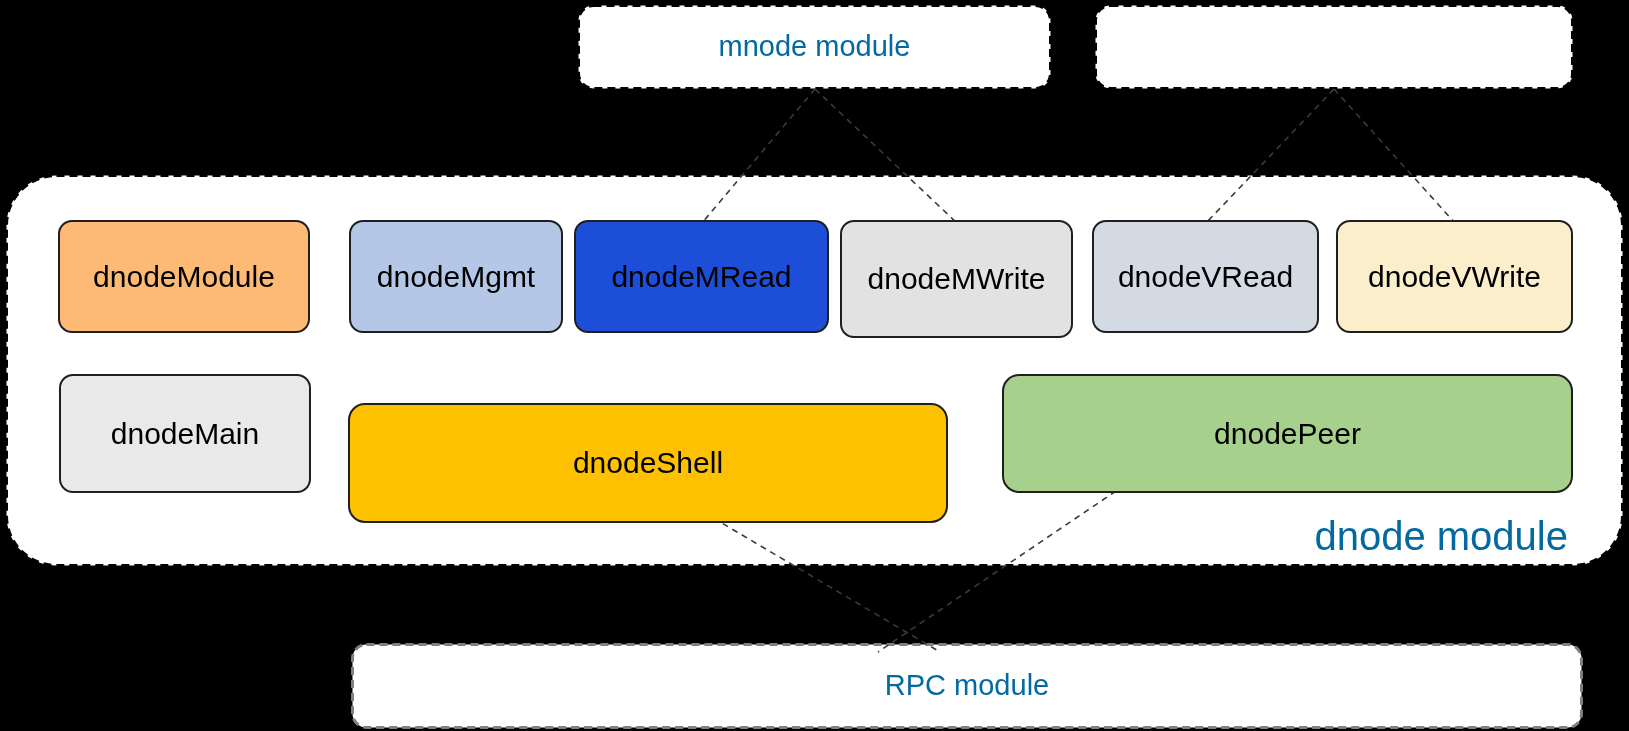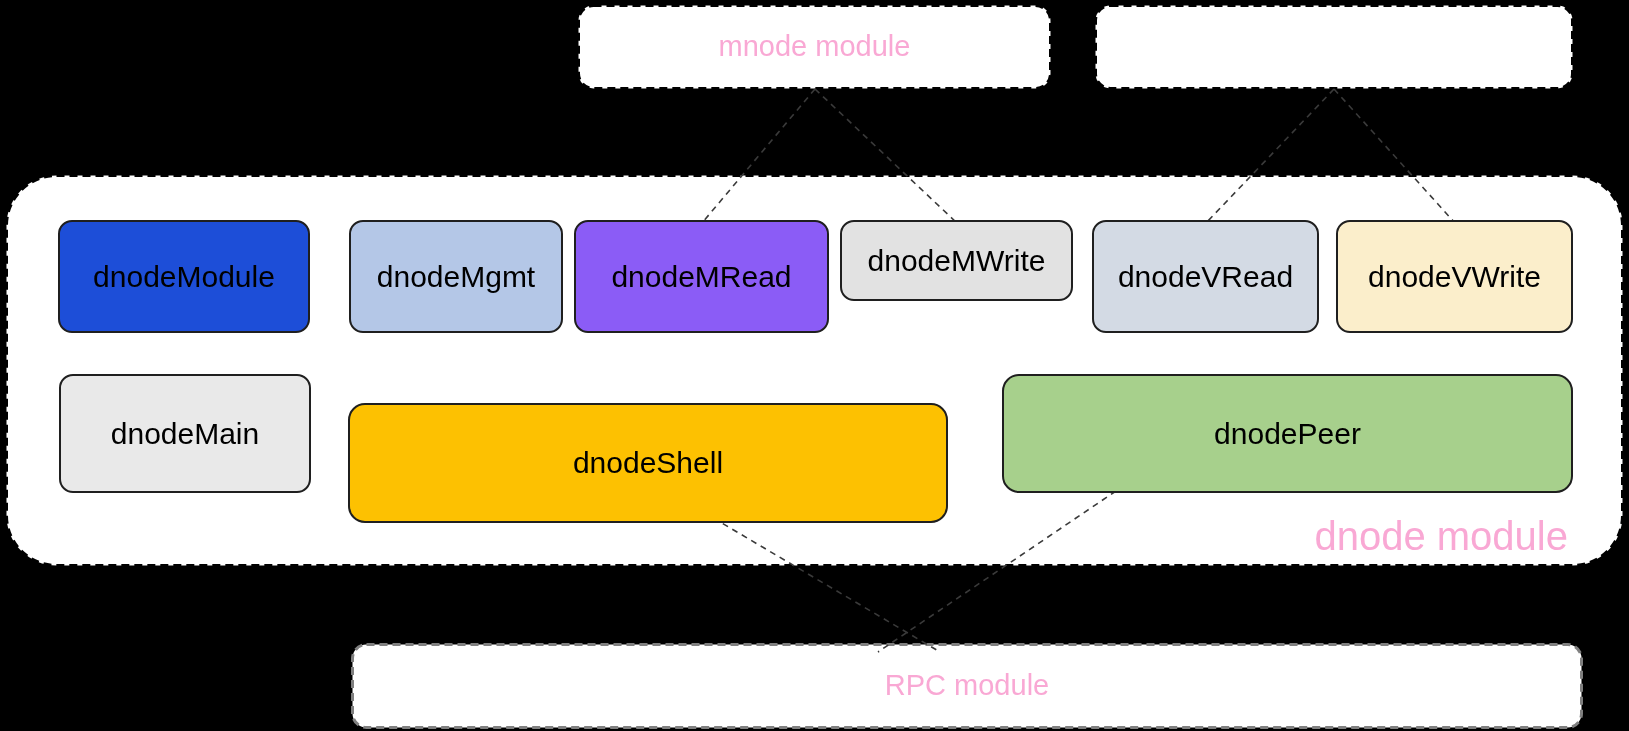--- a/index.html
+++ b/index.html
@@ -30,28 +30,28 @@
     color: #000;
     white-space: nowrap;
   }
   .module-label {
     position: absolute;
     z-index: 2;
     display: flex;
     align-items: center;
     justify-content: center;
     font-size: 29px;
-    color: #f9a8d4;
+    color: #0369a1;
     white-space: nowrap;
   }
   
   .b-module  { left: 58px;   top: 220px; width: 252px; height: 113px; }
   .b-mgmt    { left: 349px;  top: 220px; width: 214px; height: 113px; }
   .b-mread   { left: 574px;  top: 220px; width: 255px; height: 113px; }
-  .b-mwrite  { left: 840px;  top: 220px; width: 233px; height: 81px; }
+  .b-mwrite  { left: 840px;  top: 220px; width: 233px; height: 118px; }
   .b-vread   { left: 1092px; top: 220px; width: 227px; height: 113px; }
   .b-vwrite  { left: 1336px; top: 220px; width: 237px; height: 113px; }
   
   .b-main    { left: 59px;   top: 374px; width: 252px; height: 119px; }
   .b-shell   { left: 348px;  top: 371px; width: 600px; height: 120px; border-radius: 17px; }
   .b-peer    { left: 990px;  top: 374px; width: 571px; height: 119px; border-radius: 17px; margin-left: 12px; }
   
   .l-mnode { left: 578px;  top: 4px;   width: 473px;  height: 85px; }
   .l-vnode { left: 1095px; top: 4px;   width: 478px;  height: 85px; }
   .l-rpc   { left: 352px;  top: 643px; width: 1230px; height: 85px; }
@@ -79,23 +79,23 @@
     <g stroke="#3a3a3a" stroke-width="1.6" stroke-dasharray="6 5">
       <line x1="815" y1="89" x2="702" y2="223"></line>
       <line x1="815" y1="89" x2="957" y2="223"></line>
       <line x1="1334" y1="89" x2="1206" y2="223"></line>
       <line x1="1334" y1="89" x2="1455" y2="223"></line>
       <line x1="666" y1="490" x2="940" y2="652"></line>
       <line x1="1116" y1="491" x2="878" y2="652"></line>
     </g>
   </svg>
 
-  <div class="node-box b-module" style="background-color: #1d4ed8;">dnodeModule</div>
+  <div class="node-box b-module" style="background-color: #fdba74;">dnodeModule</div>
   <div class="node-box b-mgmt" style="background-color: rgb(180, 199, 231);">dnodeMgmt</div>
-  <div class="node-box b-mread" style="background-color: #8b5cf6; text-align: center;">dnodeMRead</div>
+  <div class="node-box b-mread" style="background-color: #1d4ed8; text-align: center;">dnodeMRead</div>
   <div class="node-box b-mwrite" style="background-color: rgb(226, 226, 226);">dnodeMWrite</div>
   <div class="node-box b-vwrite" style="background-color: rgb(251, 238, 203);">dnodeVWrite</div>
   <div class="node-box b-vread" style="background-color: rgb(211, 218, 228);">dnodeVRead</div>
   <div class="node-box b-main" style="background-color: rgb(233, 233, 233);">dnodeMain</div>
   <div class="node-box b-shell" style="background-color: rgb(253, 193, 1); margin-top: 32px;">dnodeShell</div>
   <div class="node-box b-peer" style="background-color: rgb(167, 208, 140);">dnodePeer</div>
 
   <div class="module-label l-mnode">mnode module</div>
   <div class="module-label l-dnode">dnode module</div>
   <div class="module-label l-rpc">RPC module</div>

